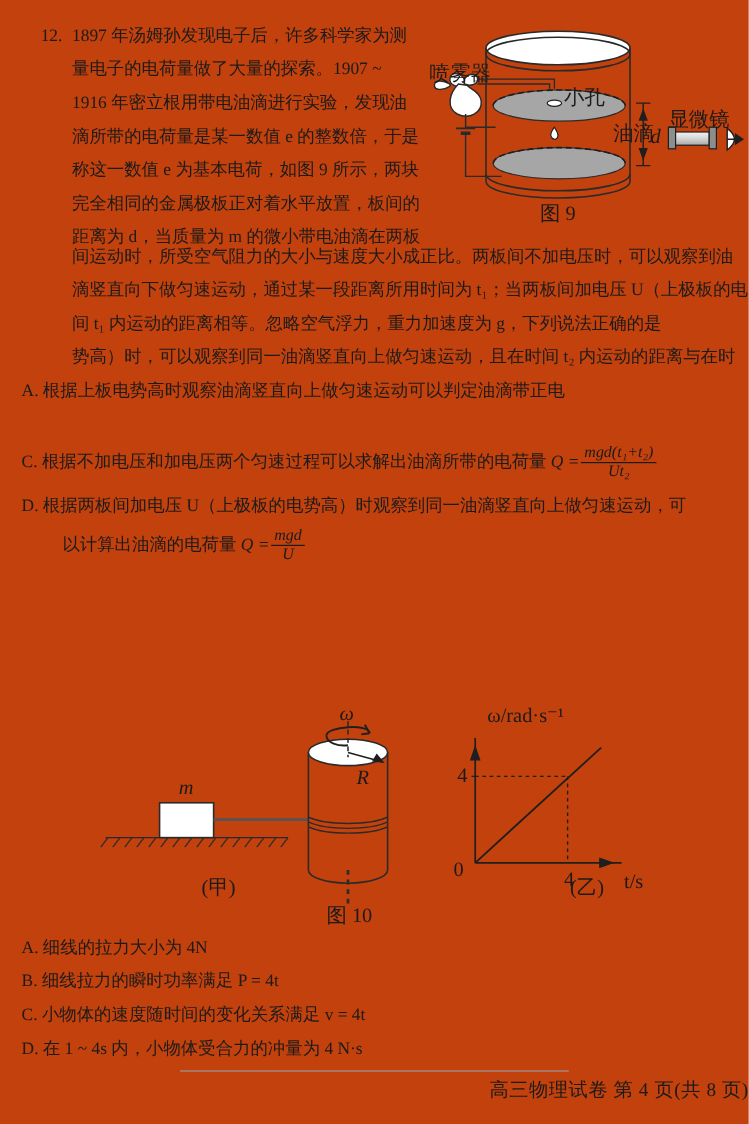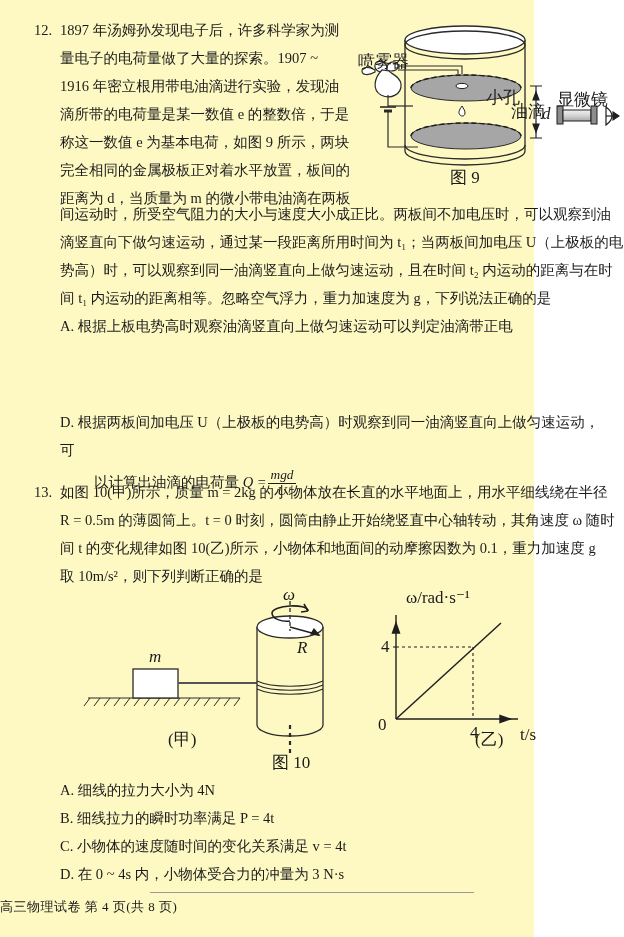--- a/index.html
+++ b/index.html
@@ -10,23 +10,23 @@
   body {
     width: 624px;
     height: 937px;
     position: relative;
     font-family: "Liberation Serif", "DejaVu Serif", serif;
     color: #1b1b1b;
     overflow: hidden;
   }
   .page {
     position: relative;
-    width: 534px;
+    width: 624px;
     height: 937px;
-    background: #fef9c3;
+    background: #c2410c;
   }
 
   
   .q-block { position: absolute; }
   .q-num {
     position: absolute;
     left: 0;
     top: 0;
     width: 34px;
     text-align: right;
@@ -36,24 +36,23 @@
   .q-body {
     margin-left: 42px;
     font-size: 14.5px;
     line-height: 28px;
     text-align: justify;
   }
   .line { white-space: nowrap; }
   .opt {
     font-size: 14.5px;
     line-height: 28px;
-    margin-left: 42px;
     white-space: nowrap;
   }
-  .opt-indent { margin-left: 76px; }
+  .opt-indent { margin-left: 34px; }
   .opt-wrap { white-space: normal; }
   i, .it { font-style: italic; }
   sup { font-size: 0.66em; vertical-align: 0.45em; }
 
   
   .frac {
     display: inline-block;
     vertical-align: middle;
     text-align: center;
     font-size: 0.92em;
@@ -85,22 +84,22 @@
     width: 590px;
     height: 180px;
   }
 
   
   .footer {
     position: absolute;
     left: 0;
     top: 898px;
     width: 624px;
-    text-align: left;
-    font-size: 13px;
+    text-align: right;
+    font-size: 16px;
     letter-spacing: 0.5px;
   }
   .footer-rule {
     position: absolute;
     left: 150px;
     top: 892px;
     width: 324px;
     height: 1px;
     background: #9a9a9a;
   }
@@ -121,29 +120,34 @@
       <div class="line">称这一数值 e 为基本电荷，如图 9 所示，两块</div>
       <div class="line">完全相同的金属极板正对着水平放置，板间的</div>
       <div class="line">距离为 d，当质量为 m 的微小带电油滴在两板</div>
     </div>
   </div>
 
   <div class="q-block" style="left:18px; top:200px; width:592px;">
     <div class="q-body" style="margin-left:42px;">
       <div class="line">间运动时，所受空气阻力的大小与速度大小成正比。两板间不加电压时，可以观察到油</div>
       <div class="line">滴竖直向下做匀速运动，通过某一段距离所用时间为 t₁；当两板间加电压 U（上极板的电</div>
+      <div class="line">间 t₁ 内运动的距离相等。忽略空气浮力，重力加速度为 g，下列说法正确的是</div>
       <div class="line">势高）时，可以观察到同一油滴竖直向上做匀速运动，且在时间 t₂ 内运动的距离与在时</div>
-      <div class="line">间 t₁ 内运动的距离相等。忽略空气浮力，重力加速度为 g，下列说法正确的是</div>
     </div>
   </div>
 
   <div class="q-block" style="left:18px; top:312px; width:592px;">
     <div class="opt">A. 根据上板电势高时观察油滴竖直向上做匀速运动可以判定油滴带正电</div>
   </div>
 
+  <div class="q-block" style="left:18px; top:368px; width:592px;">
+    <div class="opt" style="line-height:34px;">
+      <span>C. 根据不加电压和加电压两个匀速过程可以求解出油滴所带的电荷量 </span><i>Q =</i><span class="frac"><span class="num it">mgd(t₁+t₂)</span><span class="den it">Ut₂</span></span>
+    </div>
+  </div>
 
   <div class="q-block" style="left:18px; top:408px; width:592px;">
     <div class="opt opt-wrap">D. 根据两板间加电压 U（上极板的电势高）时观察到同一油滴竖直向上做匀速运动，可</div>
     <div class="opt opt-indent" style="line-height:36px;">
       <span>以计算出油滴的电荷量 </span><i>Q =</i><span class="frac"><span class="num it">mgd</span><span class="den it">U</span></span>
     </div>
   </div>
 
   <div class="fig9">
     <svg width="262" height="180" viewBox="0 0 262 180">
@@ -220,36 +224,27 @@
       </g>
 
       <g fill="none" stroke="#1f1f1f" stroke-width="1.2">
         <path d="M248,93 C256,99 256,105 248,111 Z" fill="#ffffff"></path>
         <path d="M248,102 L261,102"></path>
         <path d="M255,98 L261,102 L255,106 Z" fill="#1f1f1f"></path>
       </g>
     </svg>
 
     <div class="cap lbl" style="left:0px; top:36px;">喷雾器</div>
-    <div class="cap lbl" style="left:112px; top:72px;margin-left:16px;">小孔</div>
+    <div class="cap lbl" style="left:112px; top:56px;">小孔</div>
     <div class="cap lbl" style="left:112px; top:86px;margin-left:41px;">油滴</div>
     <div class="cap lbl it" style="left:184px; top:90px;">d</div>
     <div class="cap lbl" style="left:199px; top:74px;">显微镜</div>
     <div class="cap" style="left:92px; top:152px;">图 9</div>
   </div>
 
-  <div class="q-block" style="left:18px; top:478px; width:592px;">
-    <div class="q-num">13.</div>
-    <div class="q-body">
-      <div class="line">如图 10(甲)所示，质量 m = 2kg 的小物体放在长直的水平地面上，用水平细线绕在半径</div>
-      <div class="line">R = 0.5m 的薄圆筒上。t = 0 时刻，圆筒由静止开始绕竖直中心轴转动，其角速度 ω 随时</div>
-      <div class="line">间 t 的变化规律如图 10(乙)所示，小物体和地面间的动摩擦因数为 0.1，重力加速度 g</div>
-      <div class="line">取 10m/s²，则下列判断正确的是</div>
-    </div>
-  </div>
 
   <div class="fig10">
 
     <svg width="350" height="175" viewBox="0 0 350 175" style="position:absolute;left:0;top:0;">
 
       <g stroke="#2a2a2a" stroke-width="1.2">
         <path d="M68,113 L220,113"></path>
         <path d="M70,113 L64,121 M80,113 L74,121 M90,113 L84,121 M100,113 L94,121
                  M110,113 L104,121 M120,113 L114,121 M130,113 L124,121 M140,113 L134,121
                  M150,113 L144,121 M160,113 L154,121 M170,113 L164,121 M180,113 L174,121
@@ -318,19 +313,19 @@
     <div class="cap lbl" style="position:absolute; left:361px; top:52px;">4</div>
     <div class="cap lbl" style="position:absolute; left:450px; top:138px;">4</div>
     <div class="cap lbl" style="position:absolute; left:358px; top:130px;">0</div>
     <div class="cap" style="position:absolute; left:455px; top:143px;">(乙)</div>
   </div>
 
   <div class="q-block" style="left:18px; top:776px; width:592px;">
     <div class="opt">A. 细线的拉力大小为 4N</div>
     <div class="opt">B. 细线拉力的瞬时功率满足 P = 4t</div>
     <div class="opt">C. 小物体的速度随时间的变化关系满足 v = 4t</div>
-    <div class="opt">D. 在 0 ~ 4s 内，小物体受合力的冲量为 3 N·s</div>
+    <div class="opt">D. 在 1 ~ 4s 内，小物体受合力的冲量为 4 N·s</div>
   </div>
 
   <div class="footer-rule"></div>
   <div class="footer">高三物理试卷  第 4 页(共 8 页)</div>
 
 </div>
 
 </body></html>

